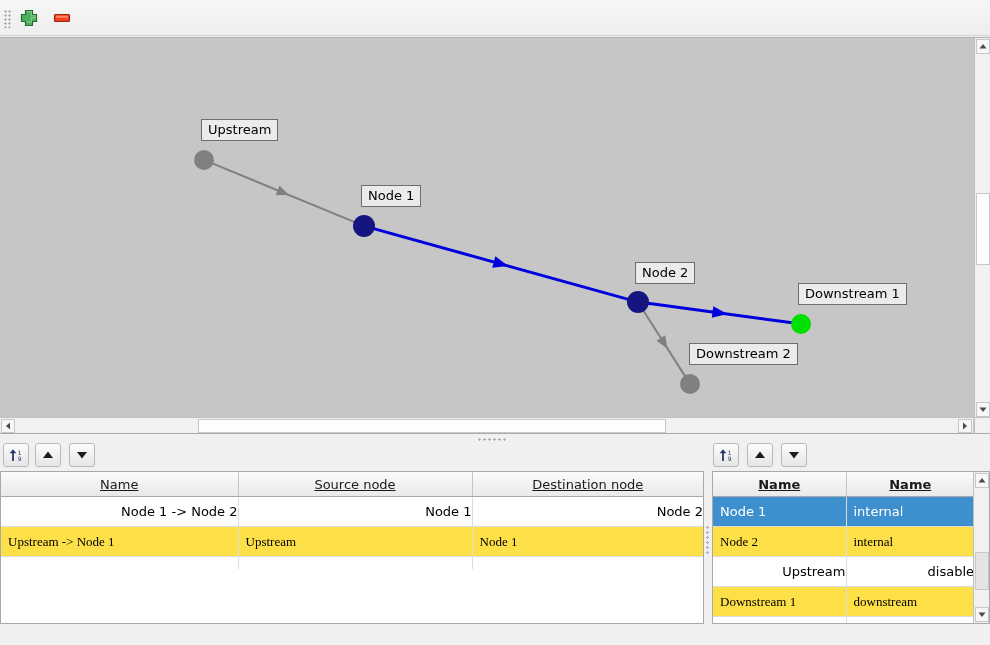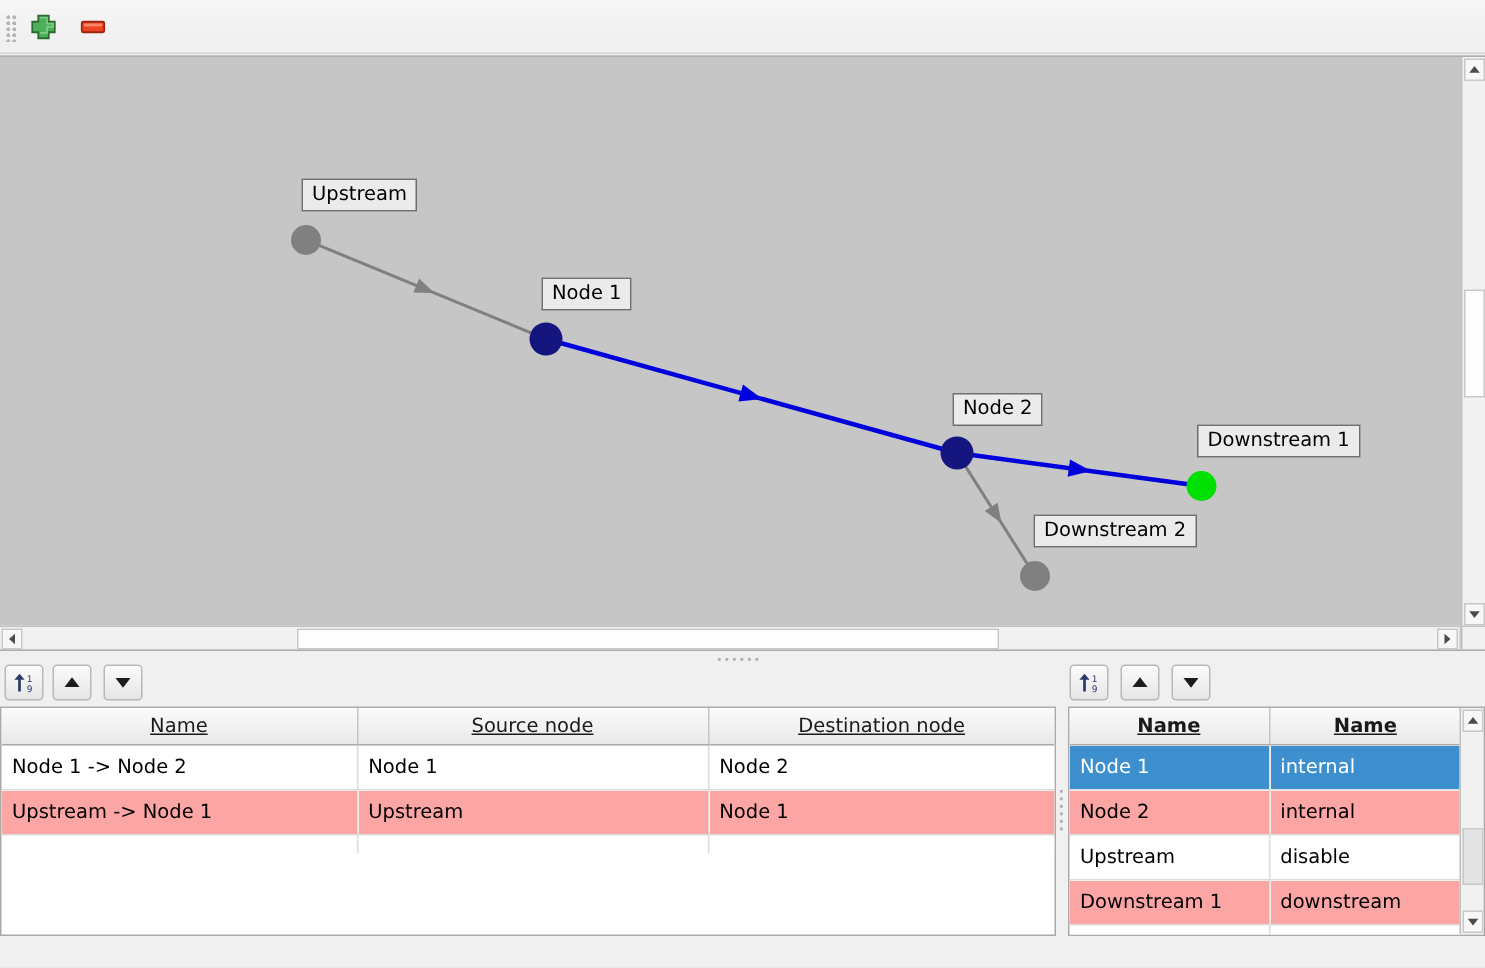--- a/index.html
+++ b/index.html
@@ -187,22 +187,22 @@
     padding: 0 0 0 7px;
     font-size: 13px;
     border-right: 1px solid #dcdcdc;
     border-bottom: 1px solid #dcdcdc;
     color: #000;
     overflow: hidden;
     white-space: nowrap;
     text-overflow: ellipsis;
   }
   table.grid td:last-child { border-right: none; }
-  table.grid tr.odd td { background: #ffffff; }
-  table.grid tr.even td { background: #fca5a5; }
+  table.grid tr.odd td { background: #ffffff; text-align: right; }
+  table.grid tr.even td { background: #fde047; font-family: Liberation Serif, serif; }
   table.grid tr.selected td {
     background: #3d90cd;
     color: #ffffff;
   }
   table.grid tr.filler td { background: #ffffff; height: 12px; border-bottom: none; }
 
   
   #statusbar {
     position: absolute; left: 0; top: 636px;
     width: 990px; height: 9px;

